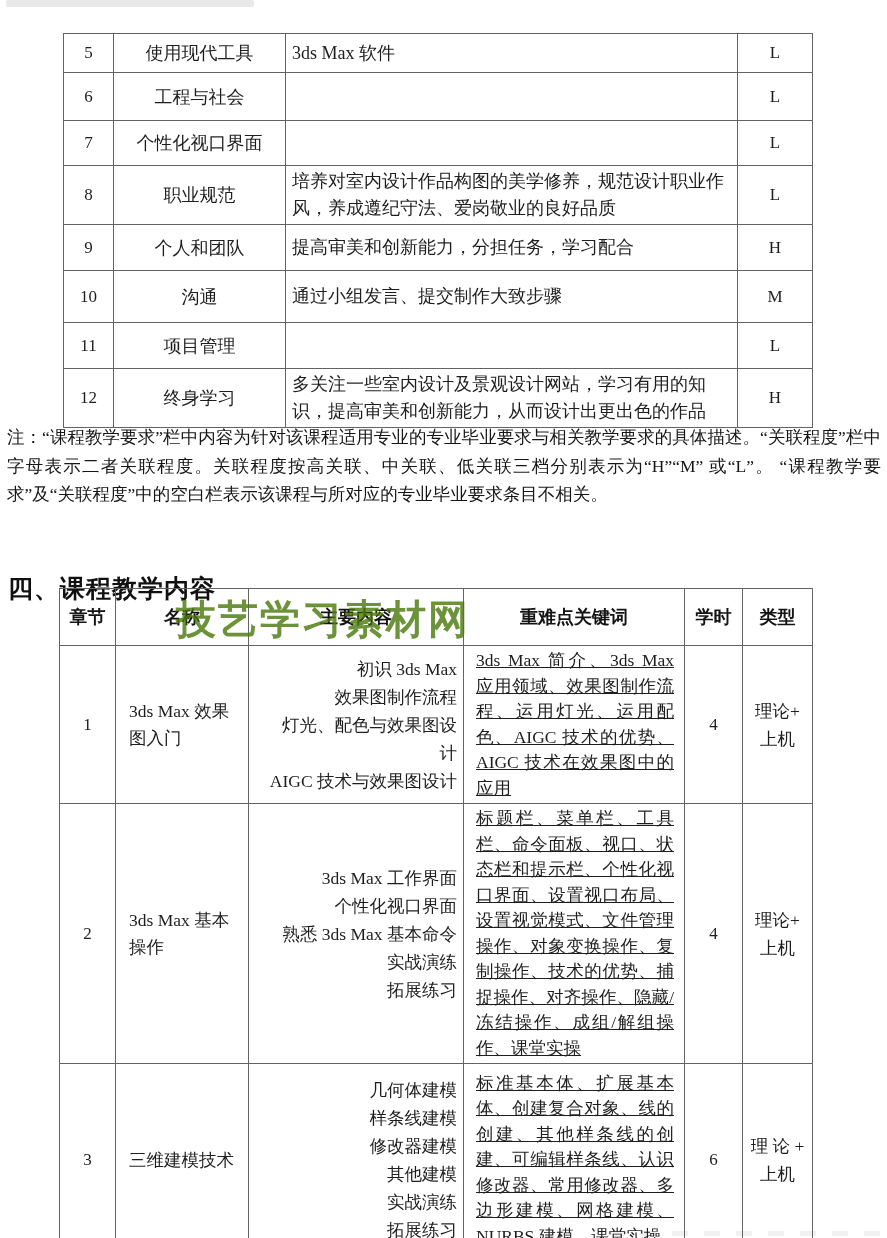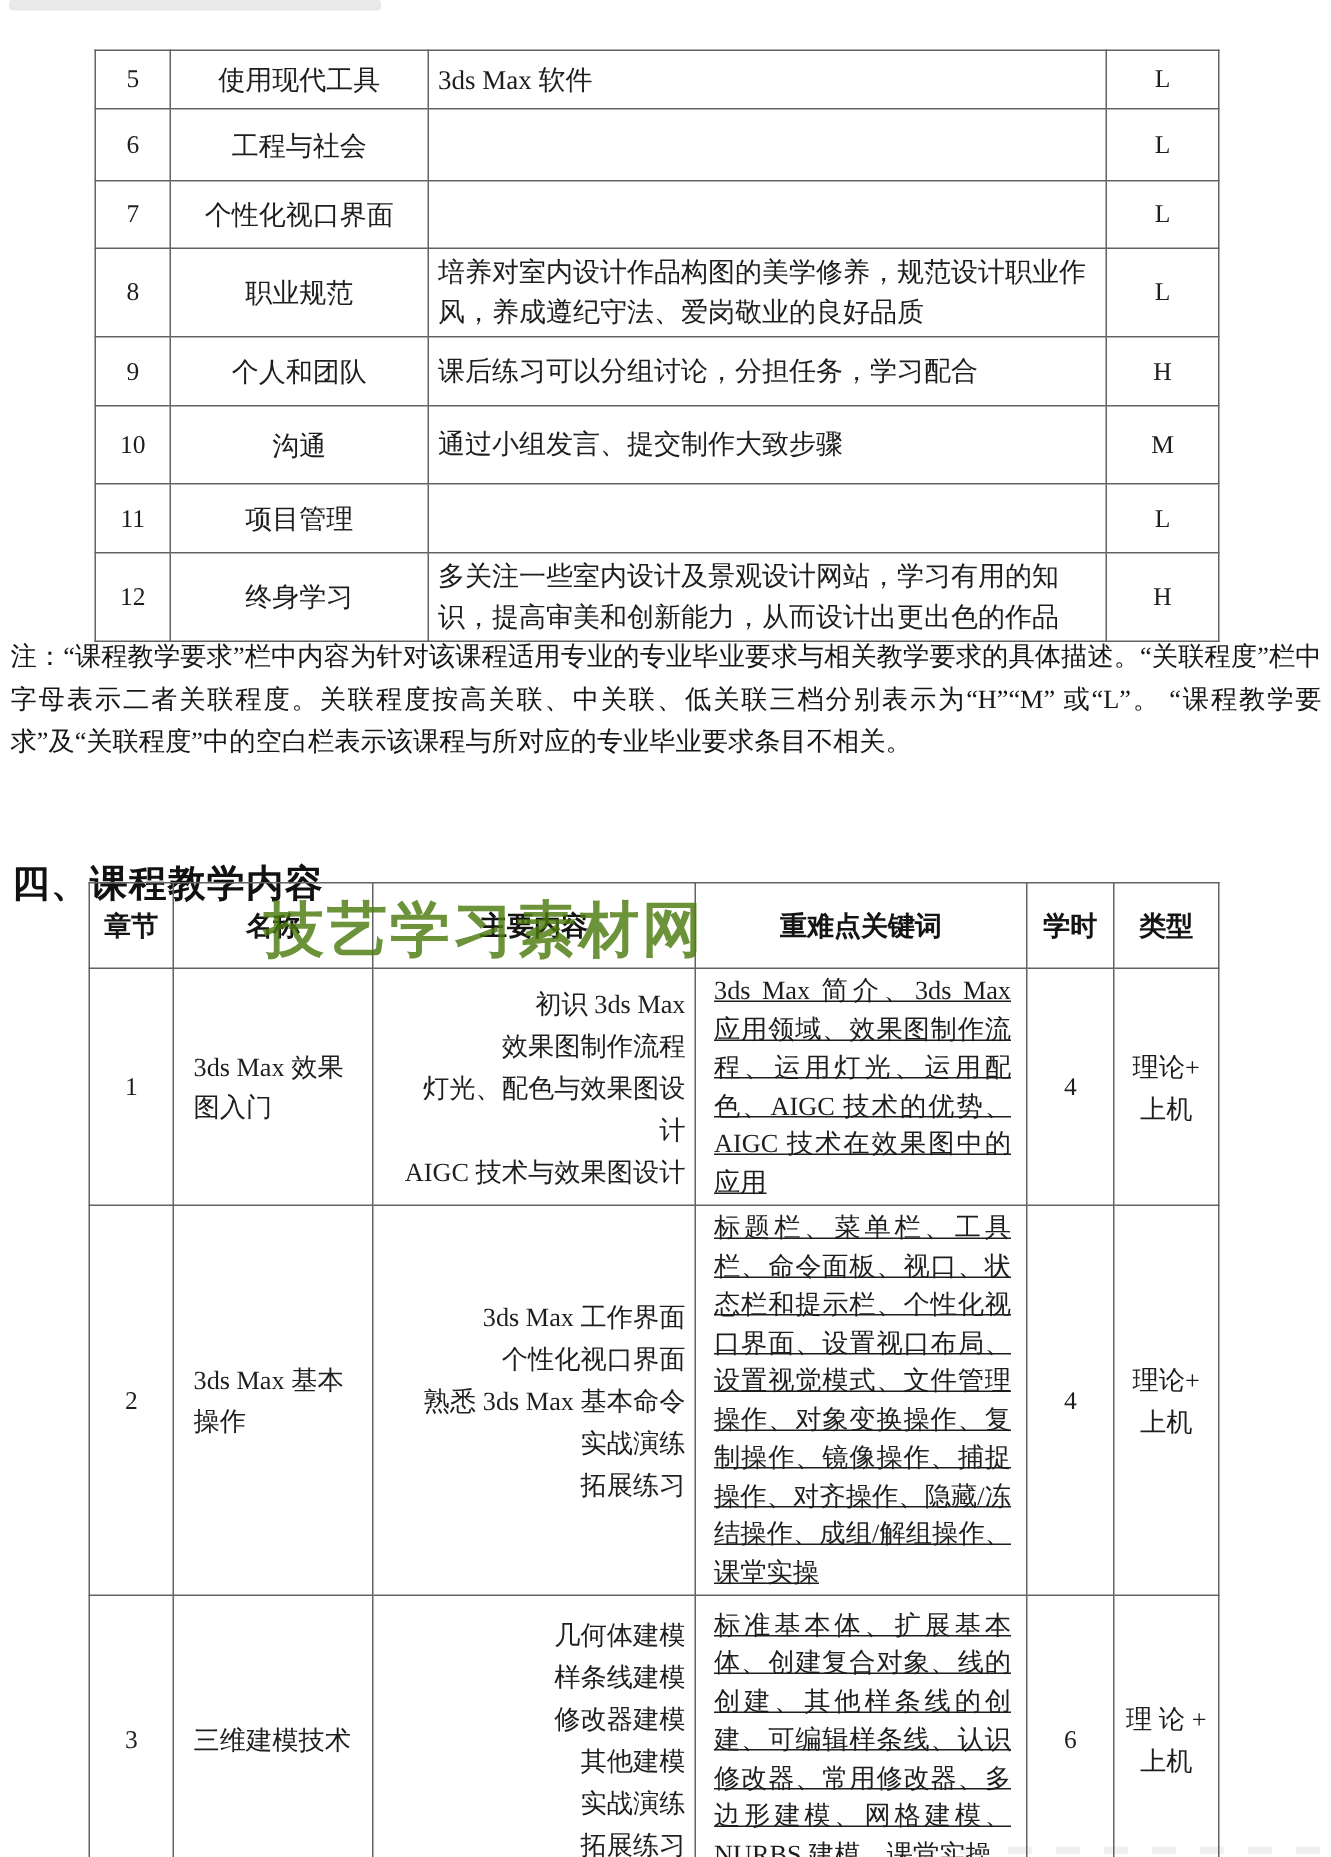--- a/index.html
+++ b/index.html
@@ -103,21 +103,21 @@
   </tr>
   <tr style="height:57px">
     <td class="no">8</td>
     <td class="name">职业规范</td>
     <td class="desc">培养对室内设计作品构图的美学修养，规范设计职业作风，养成遵纪守法、爱岗敬业的良好品质</td>
     <td class="level">L</td>
   </tr>
   <tr style="height:46px">
     <td class="no">9</td>
     <td class="name">个人和团队</td>
-    <td class="desc">课后练习可以分组讨论，分担任务，学习配合</td>
+    <td class="desc">提高审美和创新能力，分担任务，学习配合</td>
     <td class="level">H</td>
   </tr>
   <tr style="height:52px">
     <td class="no">10</td>
     <td class="name">沟通</td>
     <td class="desc">通过小组发言、提交制作大致步骤</td>
     <td class="level">M</td>
   </tr>
   <tr style="height:46px">
     <td class="no">11</td>
@@ -169,21 +169,21 @@
 上机</td>
   </tr>
   <tr style="height:250px">
     <td class="chapter">2</td>
     <td class="name2">3ds Max 基本操作</td>
     <td class="content">3ds Max 工作界面
 个性化视口界面
 熟悉 3ds Max 基本命令
 实战演练
 拓展练习</td>
-    <td class="keywords">标题栏、菜单栏、工具栏、命令面板、视口、状态栏和提示栏、个性化视口界面、设置视口布局、设置视觉模式、文件管理操作、对象变换操作、复制操作、镜像操作、捕捉操作、对齐操作、隐藏/冻结操作、成组/解组操作、课堂实操</td>
+    <td class="keywords">标题栏、菜单栏、工具栏、命令面板、视口、状态栏和提示栏、个性化视口界面、设置视口布局、设置视觉模式、文件管理操作、对象变换操作、复制操作、技术的优势、捕捉操作、对齐操作、隐藏/冻结操作、成组/解组操作、课堂实操</td>
     <td class="hours">4</td>
     <td class="type">理论+
 上机</td>
   </tr>
   <tr style="height:193px">
     <td class="chapter">3</td>
     <td class="name2">三维建模技术</td>
     <td class="content">几何体建模
  样条线建模
 修改器建模

